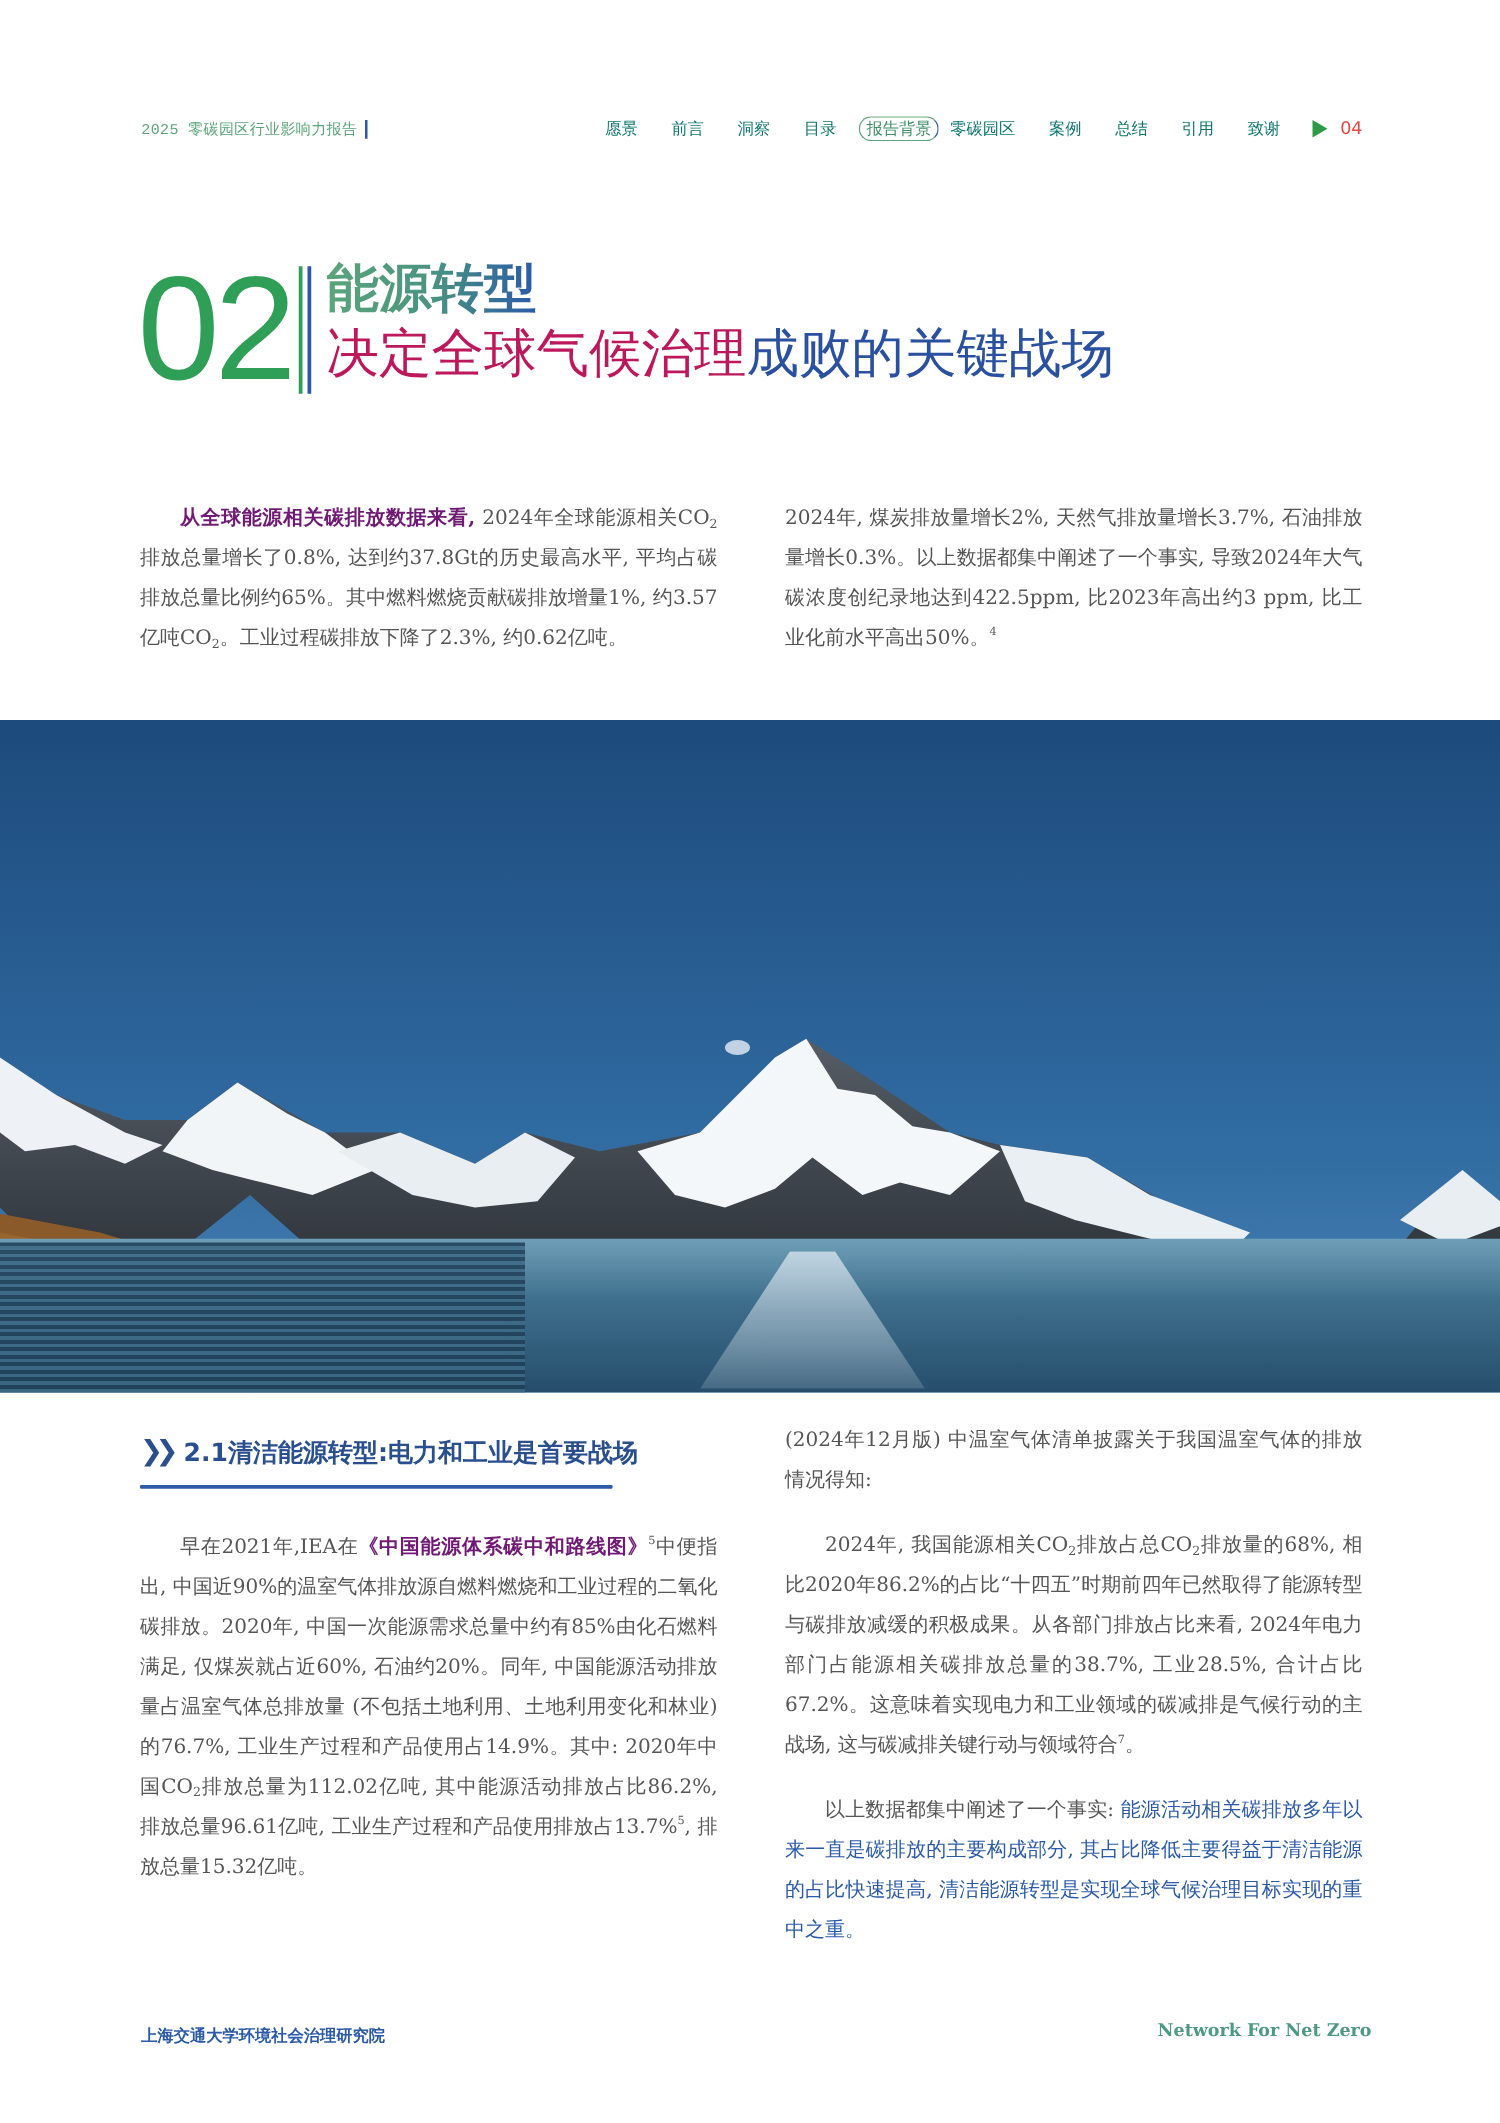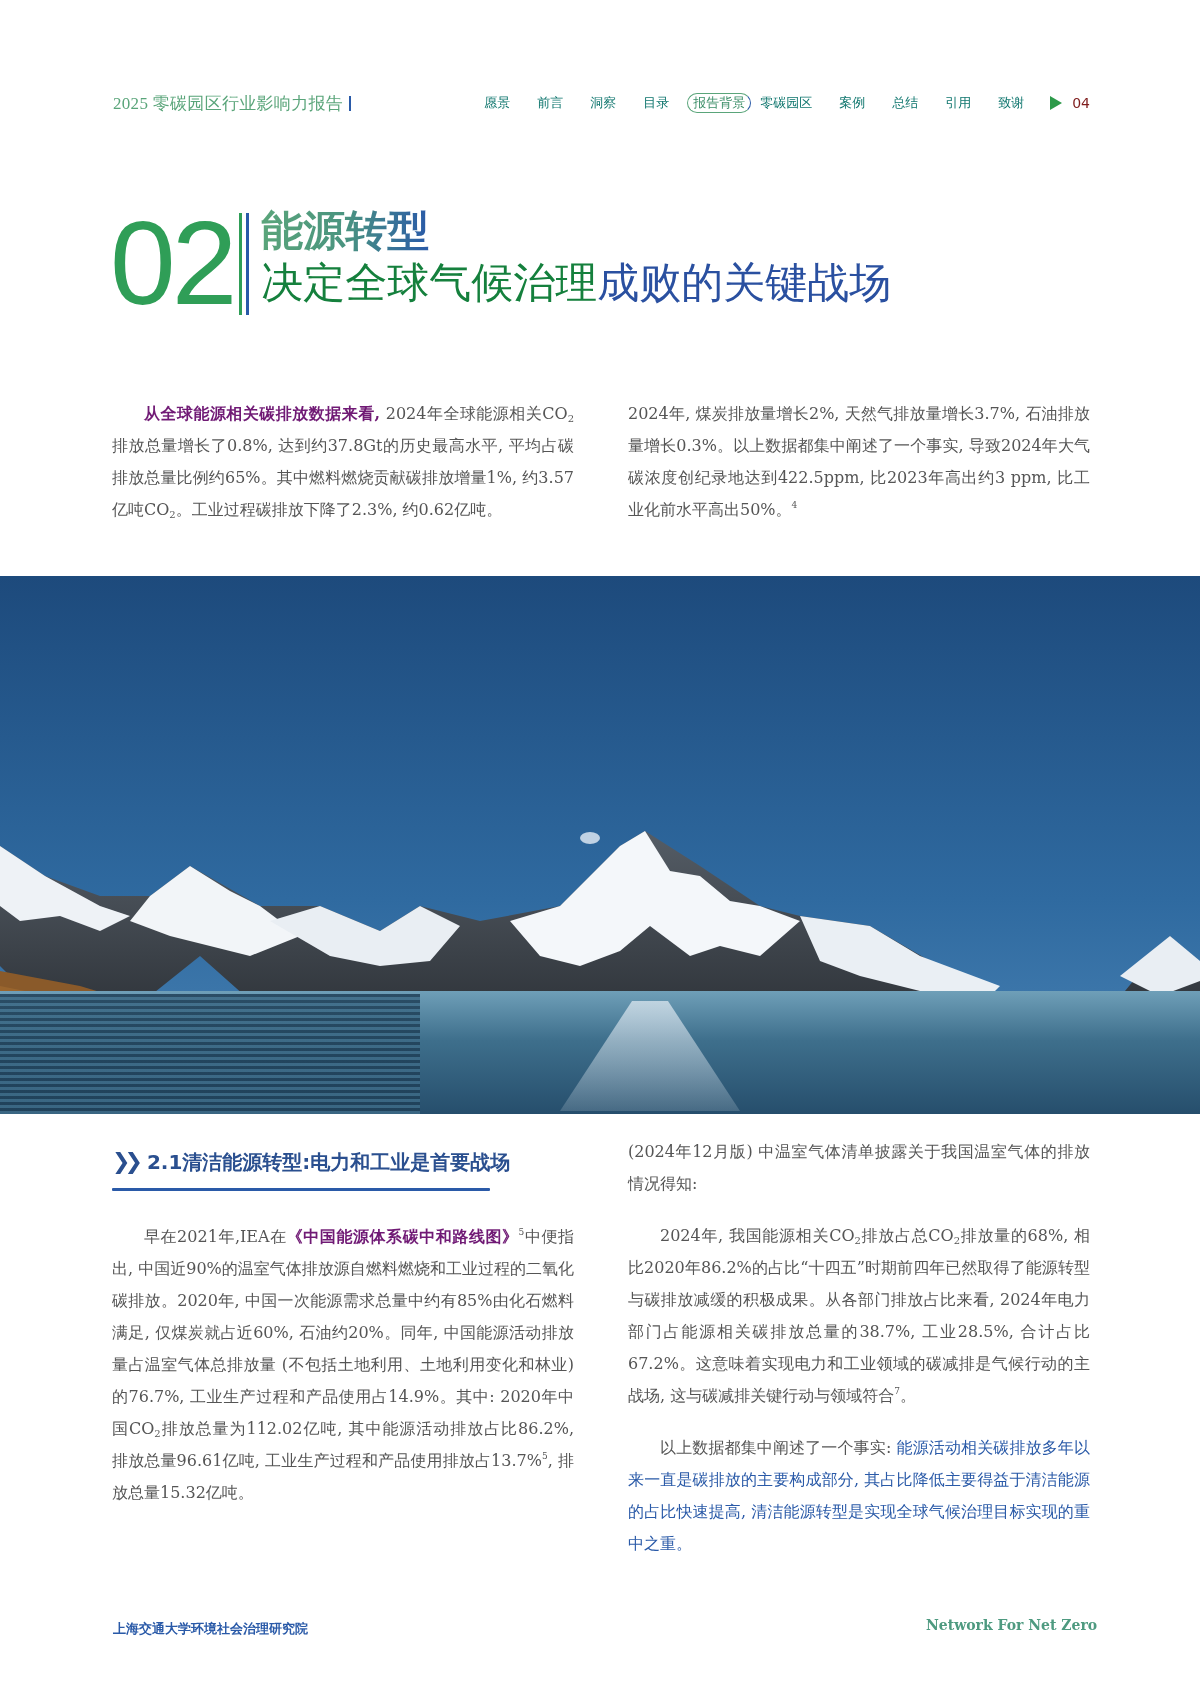--- a/index.html
+++ b/index.html
@@ -1,40 +1,40 @@
 <!DOCTYPE html>
 <html><head>
 <meta charset="utf-8">
 <style>
   html, body { margin: 0; padding: 0; }
   body {
     width: 1200px; height: 1698px; background: #ffffff; position: relative; overflow: hidden;
     font-family: "DejaVu Serif", "Liberation Serif", serif; color: #4a4a4a;
   }
   .header { position: absolute; top: 88px; left: 113px; right: 110px; height: 30px; display: flex; align-items: center; }
-  .report-title { color: #5aa57a; font-family: Liberation Serif, serif; font-size: 17px; letter-spacing: 0.3px; }
+  .report-title { color: #5aa57a; font-family: Liberation Mono, monospace; font-size: 12px; letter-spacing: 0.3px; }
   .report-bar { display: inline-block; width: 2px; height: 15px; background: #2a5aa8; margin-left: 6px; vertical-align: middle; }
   .nav { margin-left: auto; display: flex; align-items: center; gap: 0; }
   .nav-item { font-size: 13px; color: #0f766e; margin-left: 27px; cursor: pointer; white-space: nowrap; }
   .nav-item.active { border: 1.5px solid #5aa57a; border-radius: 11px; padding: 0 5px; color: #3d8f69; margin-left: 18px; margin-right: -9px;
     background: linear-gradient(90deg, #ffffff, #ffffff); border-right-color: #2a5aa8; }
   .page-arrow { width: 0; height: 0; border-top: 7px solid transparent; border-bottom: 7px solid transparent; border-left: 12px solid #2d9a4a; margin-left: 26px; }
-  .page-num { font-family: "DejaVu Sans", sans-serif; font-size: 14px; color: #7f1d1d; margin-left: 10px; }
+  .page-num { font-family: "DejaVu Sans", sans-serif; font-size: 14px; color: #ef4444; margin-left: 10px; }
 
   .chapter { position: absolute; top: 205px; left: 110px; height: 120px; display: flex; align-items: flex-start; }
   .chapter-num { font-family: "Liberation Sans", sans-serif; font-size: 118px; line-height: 100px; font-weight: 400; color: #2f9e57; letter-spacing: -4px; margin-top: 8px; }
   .chapter-bars { display: flex; gap: 4px; margin-left: 6px; margin-top: 8px; }
   .chapter-bars span { display: block; width: 3px; height: 102px; }
   .chapter-bars .g { background: #2f9e57; }
   .chapter-bars .b { background: #2a5aa8; }
   .chapter-text { margin-left: 12px; }
   .chapter-title { font-family: "DejaVu Sans", sans-serif; font-size: 42px; line-height: 52px; font-weight: 700;
     background: linear-gradient(90deg, #5aa57a 0%, #4a9480 50%, #2a5aa8 100%); -webkit-background-clip: text; background-clip: text; color: transparent; display: inline-block; }
   .chapter-subtitle { font-family: "DejaVu Sans", sans-serif; font-size: 42px; line-height: 56px; font-weight: 400; margin-top: -2px; }
-  .chapter-subtitle .a { color: #15803d; }
+  .chapter-subtitle .a { color: #be185d; }
   .chapter-subtitle .b { color: #2a50a0; }
 
   .intro { position: absolute; top: 398px; left: 112px; width: 1000px; display: flex; gap: 54px; }
   .col { width: 462px; font-size: 16px; line-height: 32px; color: #555; text-align: justify; }
   .indent { text-indent: 2em; }
   .bold { font-weight: 700; color: #701a75; }
   sub { font-size: 10px; vertical-align: -3px; line-height: 0; }
   sup { font-size: 9px; vertical-align: 7px; line-height: 0; }
 
   .photo { position: absolute; top: 576px; left: 0; width: 1200px; height: 538px; overflow: hidden;

